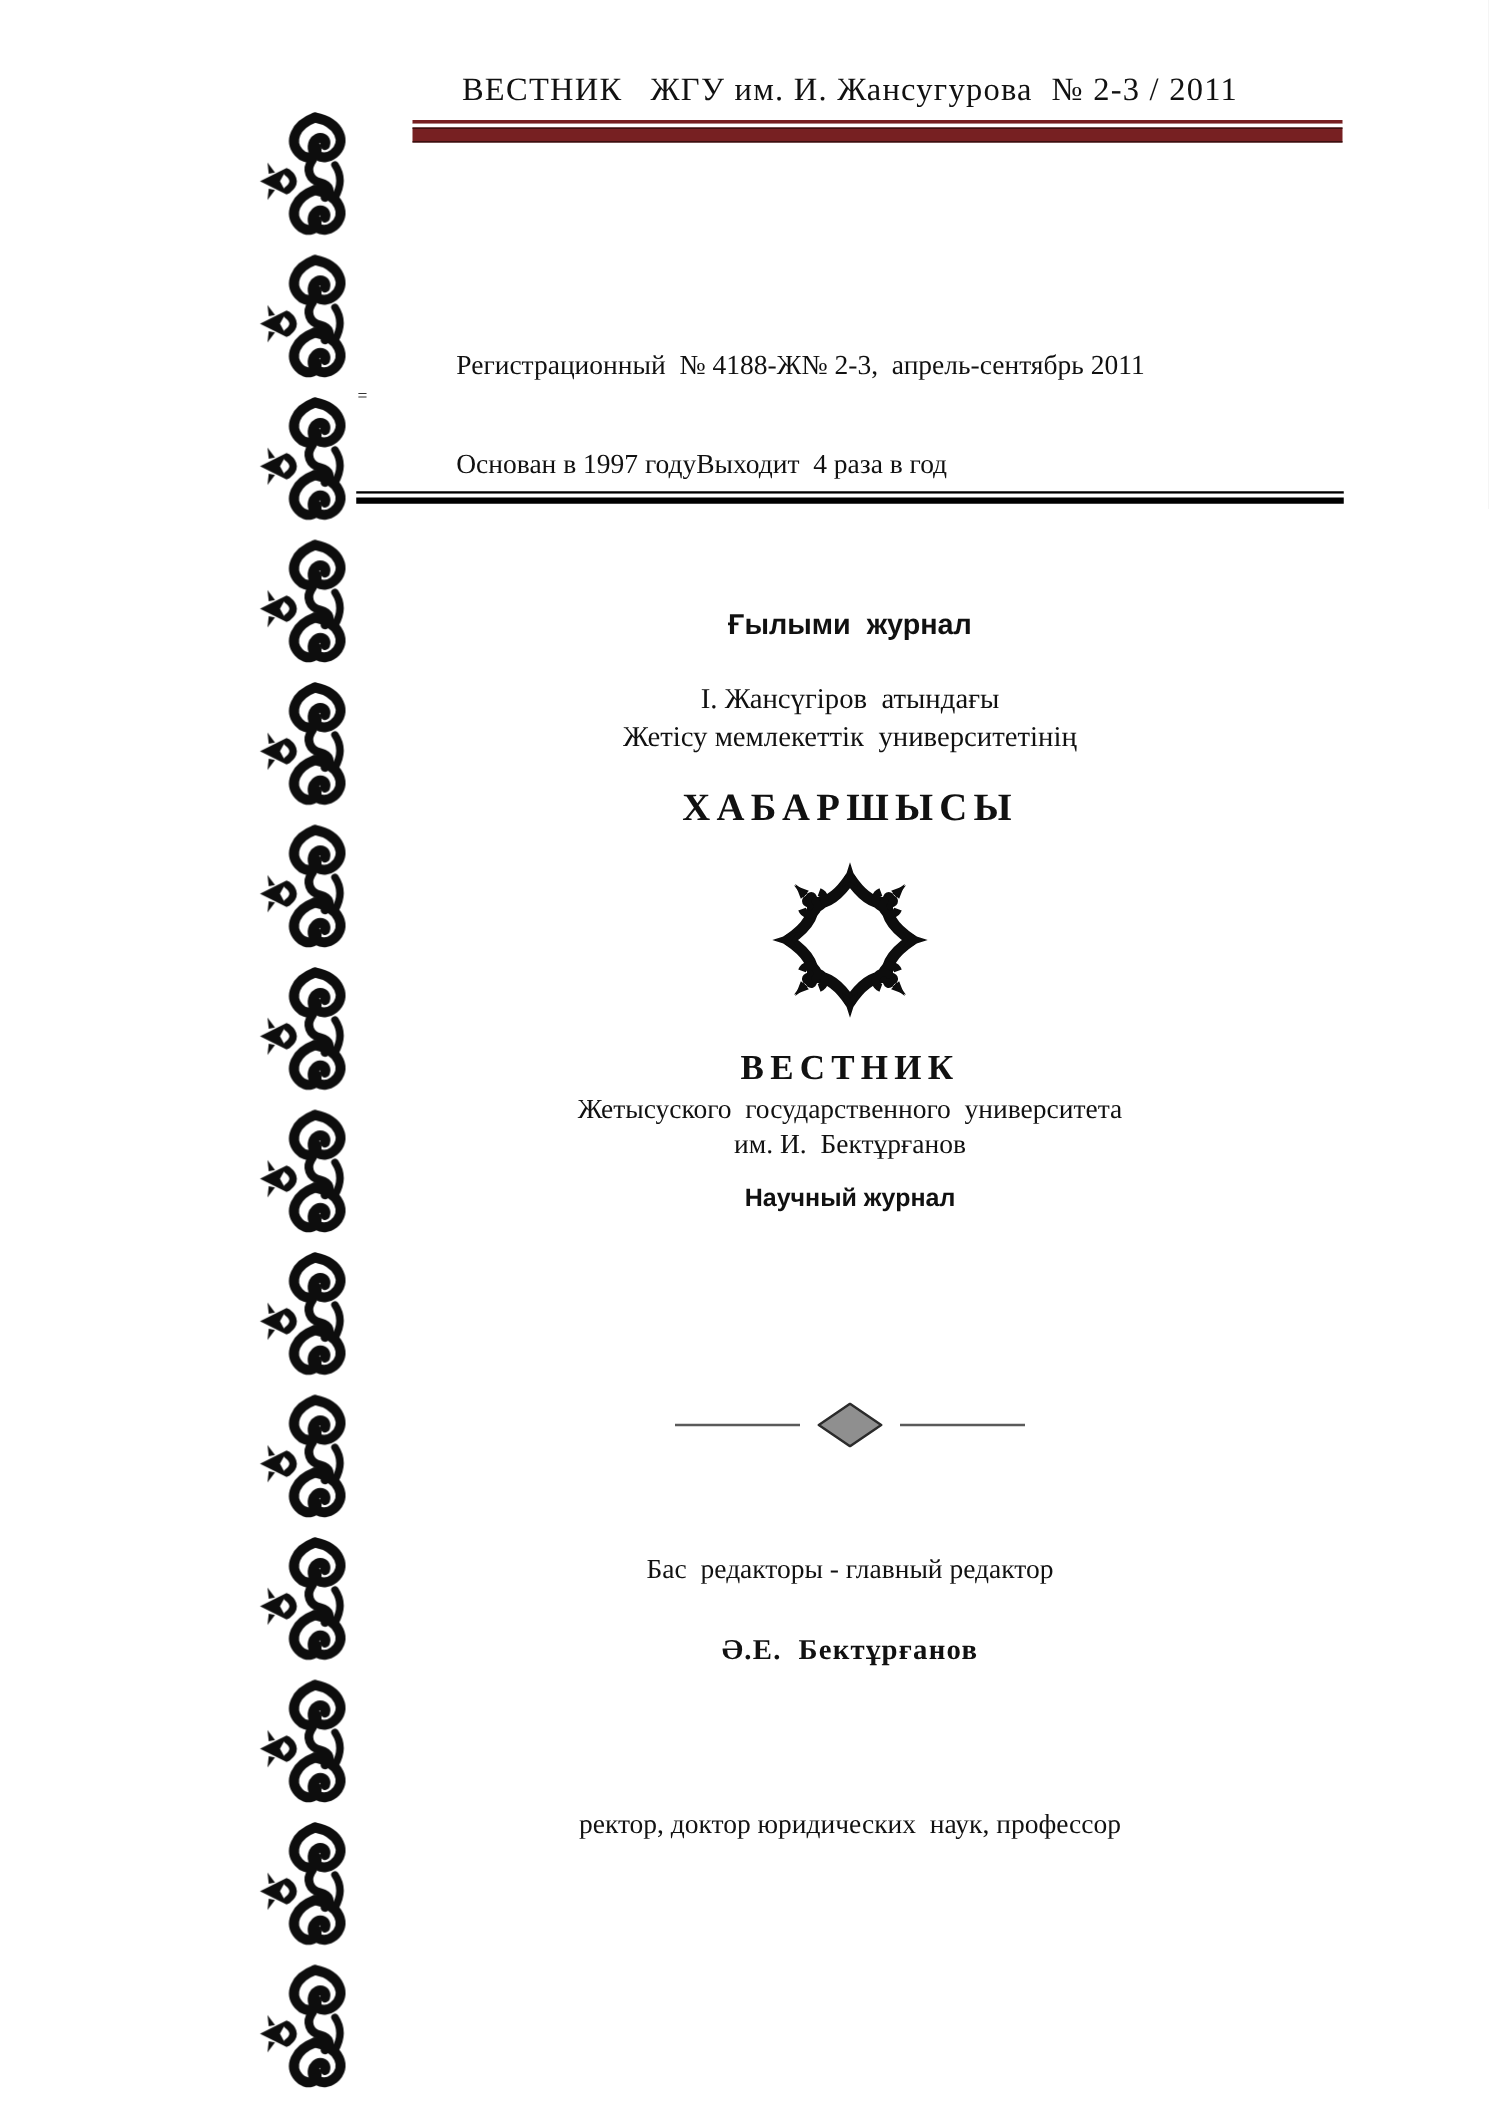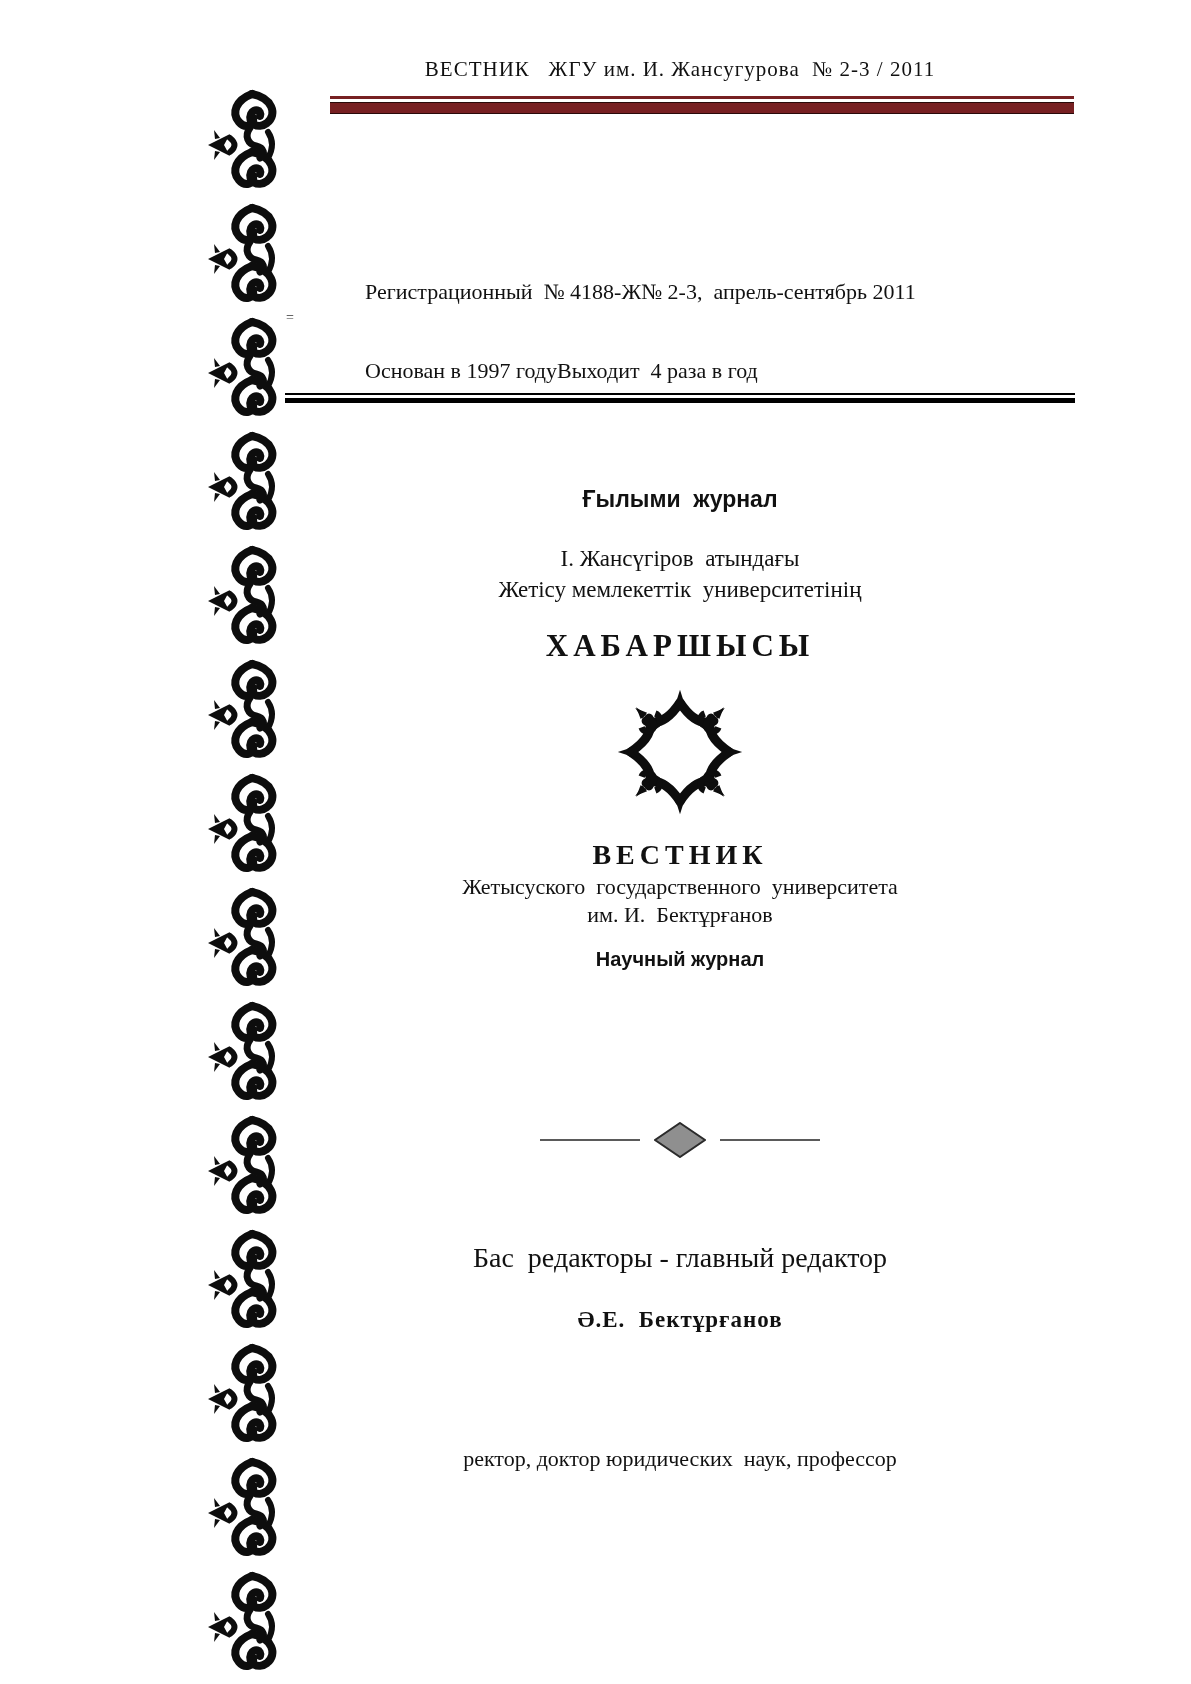--- a/index.html
+++ b/index.html
@@ -4,21 +4,21 @@
 <style>
   html,body{margin:0;padding:0;background:#e8e8e8;}
   .page{
     position:relative;width:1191px;height:1684px;background:#ffffff;
     font-family:"Liberation Serif", serif;color:#111;overflow:hidden;margin:0 auto;
   }
   .t{white-space:pre;}
   .abs{position:absolute;}
   .center-block{position:absolute;left:285px;width:790px;text-align:center;}
   
-  .header-title{top:57px;font-size:21px;letter-spacing:1px;}
+  .header-title{top:57px;font-size:26px;letter-spacing:1px;}
   .header-rule{position:absolute;left:330px;top:96px;width:744px;}
   .header-rule .thin{height:3px;background:#772022;}
   .header-rule .gap{height:3px;background:#fff;}
   .header-rule .thick{height:10px;background:#772022;border-top:1px solid #2a0a0a;border-bottom:1px solid #2a0a0a;}
   
   .border-strip{position:absolute;left:206px;top:88px;}
   
   .meta-row{position:absolute;left:285px;width:790px;display:flex;justify-content:flex-start;
     box-sizing:border-box;padding:0 80px;font-size:22px;}
   .row-reg{top:279px;}
@@ -37,21 +37,21 @@
   .emblem-wrap{top:688px;}
   .ru-title{top:839px;font-weight:bold;font-size:28px;letter-spacing:5px;text-align:center;}
   .ru-univ{top:874px;font-size:22px;}
   .ru-named{top:902px;font-size:22px;}
   .ru-type{top:948px;font-family:"Liberation Sans",sans-serif;font-weight:bold;font-size:20px;}
   
   .divider{position:absolute;left:285px;top:1122px;width:790px;display:flex;align-items:center;justify-content:center;}
   .dline{width:100px;height:2px;background:#5a5a5a;}
   .dsvg{margin:0 14px;display:block;}
   
-  .ed-head{top:1242px;font-size:28px;}
+  .ed-head{top:1242px;font-size:22px;}
   .ed-name{top:1307px;font-weight:bold;font-size:23px;letter-spacing:1px;}
   .ed-title{top:1446px;font-size:22px;}
 </style>
 </head>
 <body>
 
 <div class="page">
 
   <div class="border-strip">
     <svg width="80" height="1592" xmlns="http://www.w3.org/2000/svg" aria-hidden="true">

